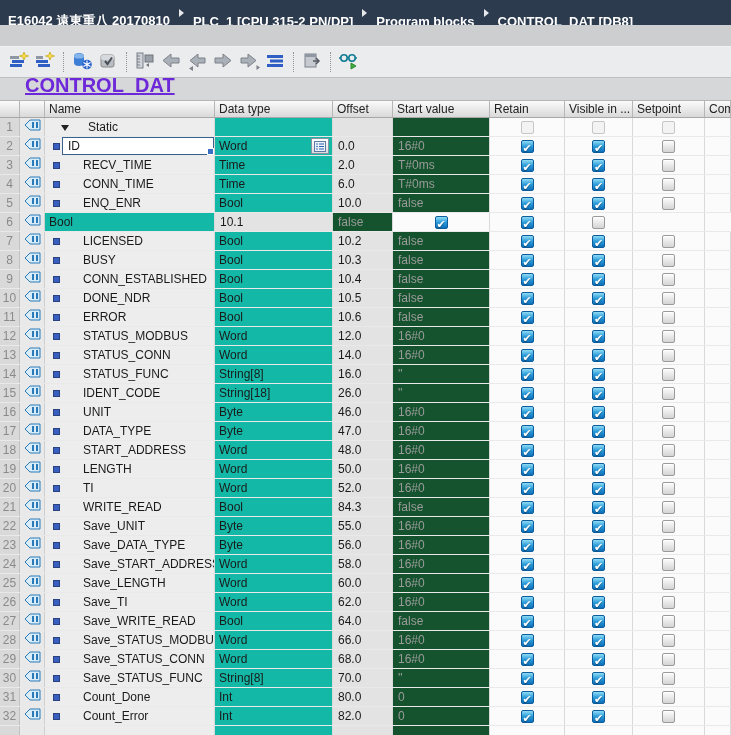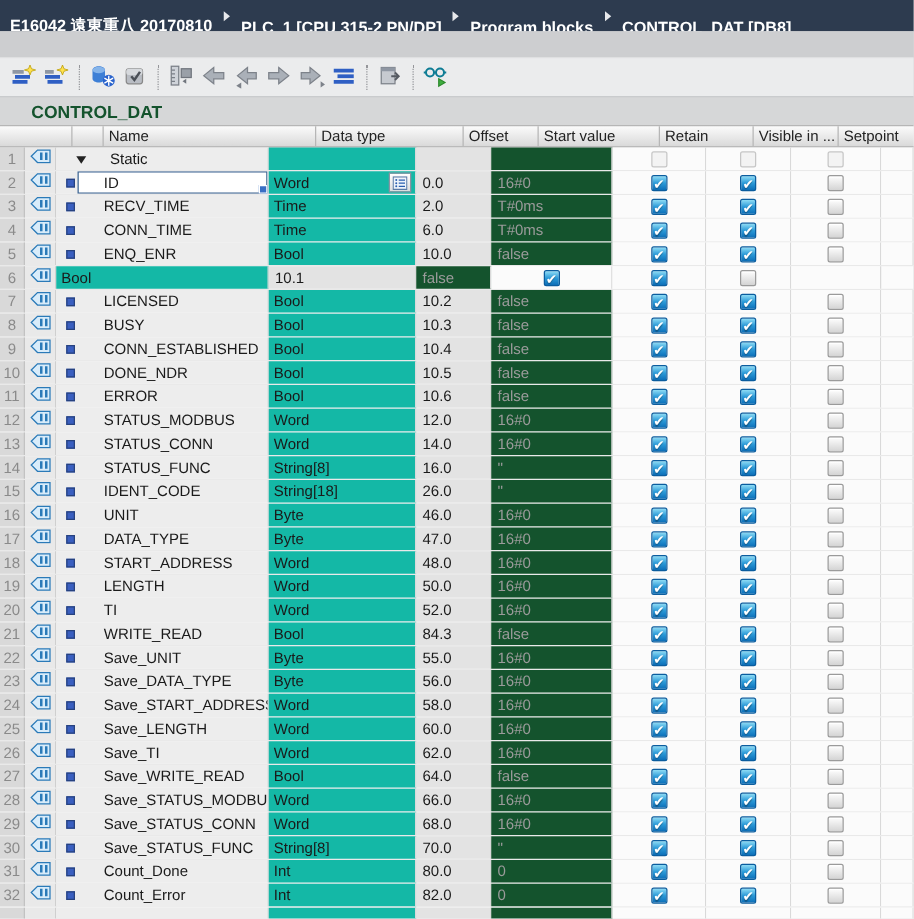--- a/index.html
+++ b/index.html
@@ -10,42 +10,42 @@
   .bc-item { color:#ffffff; font-size:13px; font-weight:bold; cursor:pointer;margin-top:17px; }
   .bc-sep { width:0; height:0; border-left:5px solid #e8e9ec; border-top:4px solid transparent; border-bottom:4px solid transparent; margin:0 9px; display:inline-block; }
 
   .gapband { height:22px; background:#cdced0; border-bottom:1px solid #f2f2f2; }
 
   .toolbar { height:31px; background:#ebeced; border-bottom:1px solid #bfc0c2; display:flex; align-items:center; padding:0 6px; }
   .tb-btn { width:26px; height:24px; display:flex; align-items:center; justify-content:center; cursor:pointer; border:1px solid transparent; }
   .tb-sep { width:1px; height:20px; border-left:1px dotted #95969a; margin:0 5px; }
 
   .titlebar { height:22px; background:#d6d7d8; display:flex; align-items:flex-end; padding:0 0 3px 25px; }
-  .titlebar span { font-size:14px; font-weight:bold; color:#14532d; }
+  .titlebar span { font-size:20px; font-weight:bold; color:#6d28d9;text-decoration:underline; }
 
   .grid-table { background:#fbfbfb; }
   .thead, .trow { display:grid; grid-template-columns:20px 25px 170px 118px 60px 97px 75px 68px 72px minmax(0,1fr); }
-  .thead { height:18px; background:linear-gradient(#fbfbfb,#d9d9d9); border-top:1px solid #b6b6b6; border-bottom:1px solid #a8a8a8;padding-left:38px; }
+  .thead { height:18px; background:linear-gradient(#fbfbfb,#d9d9d9); border-top:1px solid #b6b6b6; border-bottom:1px solid #a8a8a8; }
   .th { border-right:1px solid #b6b6b6; padding-left:4px; line-height:17px; color:#222; white-space:nowrap; overflow:hidden; cursor:default; }
 
   .trow { height:19px; border-bottom:1px solid #e9e9e9; }
   .cell { border-right:1px solid #d9d9d9; position:relative; line-height:18px; white-space:nowrap; overflow:hidden; }
   .c-num { background:#d9d9d9; color:#8a8a8a; text-align:center; border-right:1px solid #c2c2c2; cursor:pointer; }
   .c-icon { background:#e9e9e9; border-right:1px solid #cfcfcf; display:flex; align-items:center; justify-content:center; }
   .c-name { background:#ededed; padding-left:38px; cursor:text; }
   .c-name.group { padding-left:43px; cursor:pointer; }
   .c-type { background:#14b8a6; padding-left:4px; cursor:pointer; }
   .c-off  { background:#e3e3e3; padding-left:5px; }
   .c-start{ background:#14532d; padding-left:5px; color:#9b9b9b; cursor:text; }
   .c-ret, .c-vis, .c-set, .c-com { background:#fbfbfb; display:flex; align-items:center; justify-content:center; }
 
   .bullet { position:absolute; left:8px; top:6px; width:7px; height:7px; background:#3a5fc0; border:1px solid #27427f; }
   .tri { position:absolute; left:16px; top:7px; width:0; height:0; border-left:4px solid transparent; border-right:4px solid transparent; border-top:6px solid #222; cursor:pointer; }
 
-  .namebox { position:absolute; left:17px; top:0; right:0; bottom:0; background:#ffffff; border:1px solid #39618f; line-height:16px; padding-left:20px; z-index:2; }
+  .namebox { position:absolute; left:17px; top:0; right:0; bottom:0; background:#ffffff; border:1px solid #39618f; line-height:16px; padding-left:5px; z-index:2; }
   .namebox::after { content:""; position:absolute; right:-1px; bottom:-1px; width:5px; height:5px; background:#3a6fc4; border:1px solid #ffffff; }
 
   .dd-btn { position:absolute; right:3px; top:1px; width:18px; height:16px; background:linear-gradient(#ffffff,#dcdcdc); border:1px solid #8a93a3; display:flex; align-items:center; justify-content:center; cursor:pointer; z-index:2; }
 
   .cb { width:13px; height:13px; border:1px solid #9a9a9a; border-radius:2px; background:linear-gradient(#fdfdfd,#d4d4d4); position:relative; cursor:pointer; box-shadow:inset 0 1px 0 #fff; }
   .cb.on { background:linear-gradient(#8edcf5 0%, #2b9ad8 50%, #0d6fb8 100%); border-color:#0b5d9e; box-shadow:none; }
   .cb.on::after { content:"\2714"; position:absolute; top:-2px; left:1px; color:#fff; font-size:11px; text-shadow:0 1px 1px rgba(0,0,0,.35); }
   .cb.dis { background:#f3f3f3; border-color:#c6c6c6; box-shadow:none; cursor:default; }
 
   .trow.partial { height:9px; border-bottom:none; overflow:hidden; }

